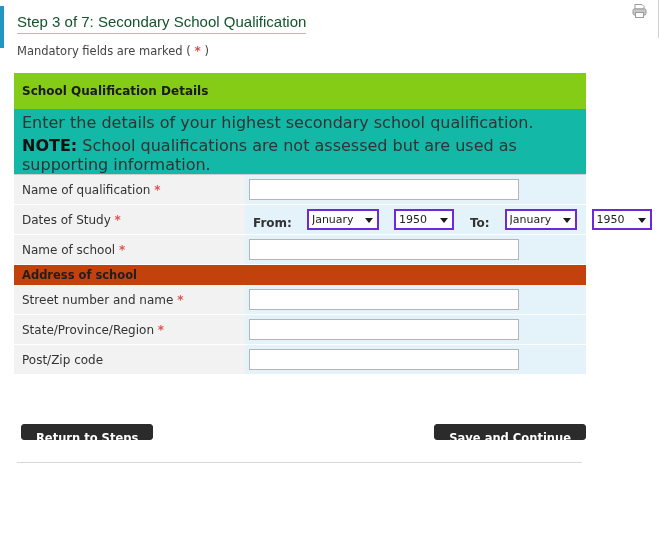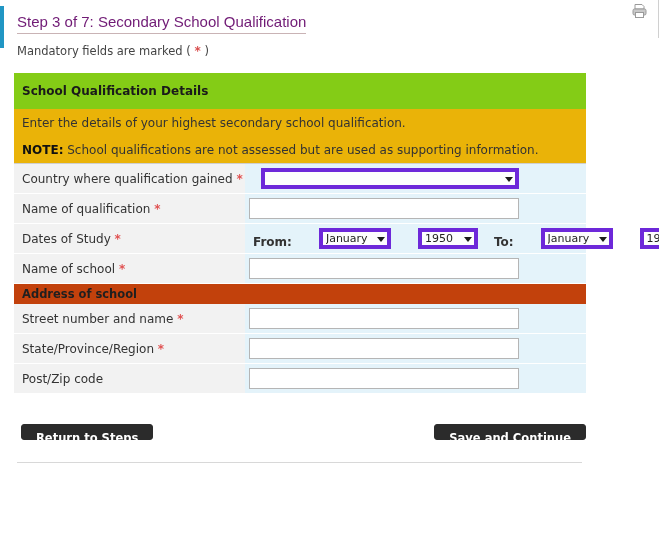--- a/index.html
+++ b/index.html
@@ -53,21 +53,21 @@
     left: 0;
     top: 0;
     width: 659px;
   }
 
   .title {
     position: absolute;
     left: 17px;
     top: 13px;
     font-size: 15px;
-    color: #701a75;
+    color: #14532d;
     font-family: "Liberation Sans", sans-serif;
     border-bottom: 1px solid #c9b3b5;
     padding-bottom: 3px;
     white-space: nowrap;
   }
 
   .mandatory-note {
     position: absolute;
     left: 17px;
     top: 44px;
@@ -106,24 +106,24 @@
   .subsection-header td {
     background: #c2410c;
     color: #1f1f1f;
     font-weight: bold;
     font-size: 11.5px;
     height: 20px;
     padding-left: 8px;
   }
 
   .intro-row td {
-    background: #eab308;
+    background: #14b8a6;
     height: 27px;
     padding-left: 8px;
-    font-size: 12px;
+    font-size: 16px;
     color: #333;
   }
   .intro-row.second td {
     height: 27px;
     border-bottom: 1px solid #cfcfcf;
   }
   .intro-row b { color: #111; text-align: right; }
 
   .field-row .label-cell {
     background: #f2f2f2;
@@ -155,31 +155,30 @@
     font-family: "DejaVu Sans", sans-serif;
     font-size: 12px;
     padding: 1px 3px;
     box-sizing: content-box;
     outline: none;
   }
   .w-std { width: 262px; }
 
   select.combo {
     height: 21px;
-    border: 4px solid #6d28d9;
+    border: 2px solid #6d28d9;
     background: #fdfdfd;
     font-family: "DejaVu Sans", sans-serif;
     font-size: 11px;
     color: #222;
     padding-left: 3px;
     outline: none;
     -moz-appearance: none;
     -webkit-appearance: none;
     appearance: none;
-    margin-left: 12px;
   }
   .combo-wrap {
     display: inline-block;
     position: relative;
     vertical-align: middle;
   }
   .combo-wrap .arrow {
     position: absolute;
     right: 6px;
     top: 50%;
@@ -286,34 +285,20 @@
     <tr class="intro-row">
       <td colspan="2">Enter the details of your highest secondary school qualification.</td>
     </tr>
 
     <tr class="intro-row second">
       <td colspan="2">
         <b>NOTE:</b><span> School qualifications are not assessed but are used as supporting information.</span>
       </td>
     </tr>
 
-    <tr class="field-row">
-      <td class="label-cell">
-        <span>Country where qualification gained</span>
-        <span class="star">*</span>
-      </td>
-      <td class="input-cell">
-        <span class="combo-wrap">
-          <select class="combo country-select">
-            <option value=""></option>
-          </select>
-          <span class="arrow"></span>
-        </span>
-      </td>
-    </tr>
 
     <tr class="field-row">
       <td class="label-cell">
         <span>Name of qualification</span>
         <span class="star">*</span>
       </td>
       <td class="input-cell">
         <input class="text-field w-std" type="text" value="" style="">
       </td>
     </tr>

